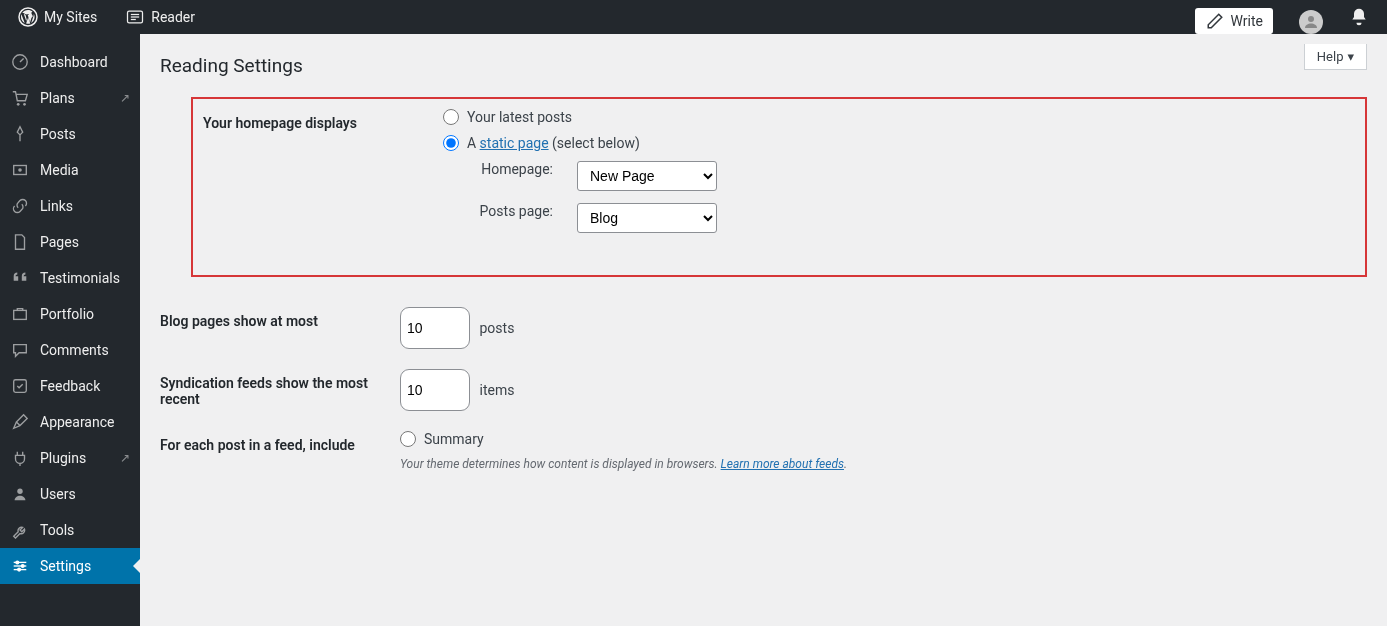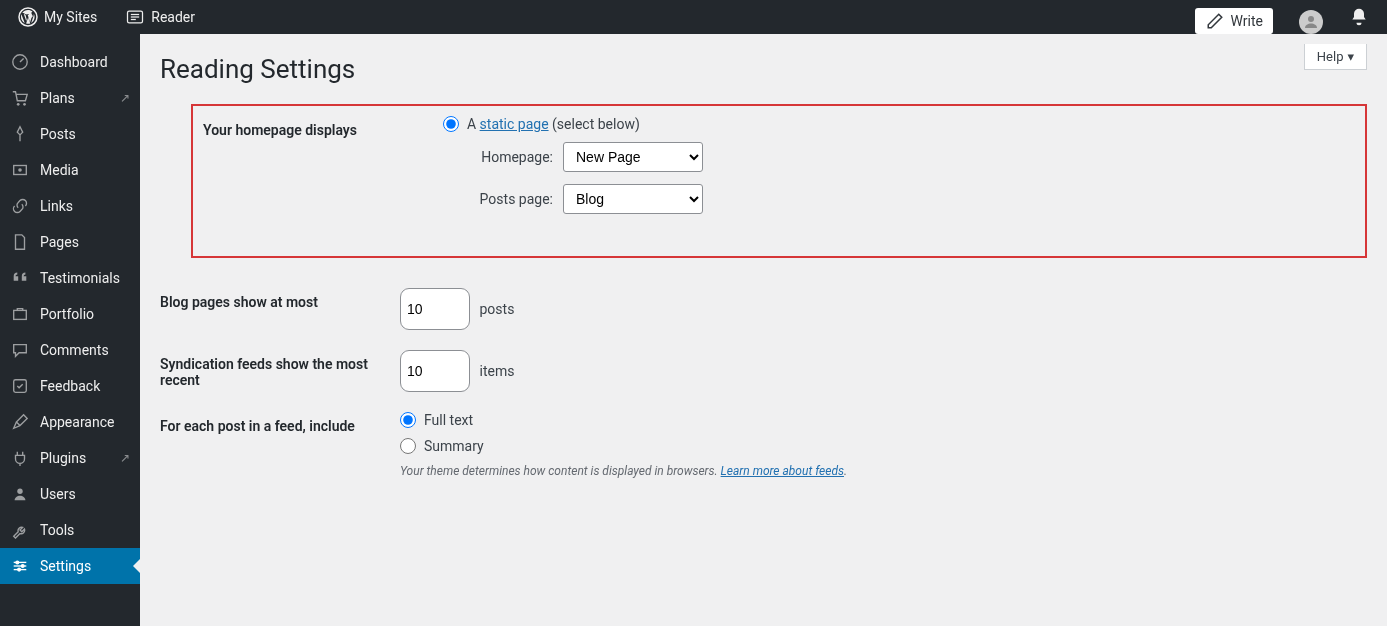--- a/index.html
+++ b/index.html
@@ -15,33 +15,33 @@
     .layout { display: flex; height: calc(100% - 34px); }
     .sidebar { width: 140px; background: #23282d; color: #eee; padding-top: 10px; overflow-y: auto; }
     .sidebar-item { display: flex; align-items: center; gap: 10px; padding: 8px 10px; cursor: pointer; color: #eee; font-size: 14px; position: relative; }
     .sidebar-item.active { background: #0073aa; color: #fff; }
     .sidebar-item.active::after { content: ''; position: absolute; right: -1px; top: 50%; transform: translateY(-50%); width: 0; height: 0; border-top: 8px solid transparent; border-bottom: 8px solid transparent; border-right: 8px solid #f0f0f1; }
     .sidebar-icon { width: 20px; height: 20px; display: flex; align-items: center; justify-content: center; font-size: 16px; opacity: 0.6; }
     .sidebar-item.active .sidebar-icon { opacity: 1; }
     .external-icon { margin-left: auto; opacity: 0.5; font-size: 12px; }
     
     .main { flex: 1; padding: 20px; overflow-y: auto; position: relative; }
-    .page-title { font-size: 26px; font-weight: 400; color: #23282d; margin-bottom: 20px; }
+    .page-title { font-size: 19px; font-weight: 400; color: #23282d; margin-bottom: 20px; }
     .help-btn { position: absolute; top: 10px; right: 20px; background: #fff; border: 1px solid #ccd0d4; border-top: none; padding: 5px 12px; font-size: 13px; cursor: pointer; display: flex; align-items: center; gap: 4px; }
     .form-row { display: flex; align-items: flex-start; margin-bottom: 20px; }
     .form-label { width: 240px; font-weight: 600; font-size: 14px; color: #23282d; padding-top: 6px; }
     .form-field { flex: 1; }
     
     .highlight-box { border: 2px solid #d63638; padding: 10px; margin-bottom: 30px; margin-left: 31px; }
     
     .radio-row { display: flex; align-items: center; gap: 8px; margin-bottom: 10px; font-size: 14px; }
     .radio-row input[type="radio"] { width: 16px; height: 16px; cursor: pointer; }
     .link { color: #2271b1; text-decoration: underline; cursor: pointer; }
     
-    .select-row { display: flex; align-items: center; gap: 10px; margin-bottom: 12px; margin-left: 20px; }
+    .select-row { display: flex; align-items: flex-start; gap: 24px; margin-bottom: 12px; margin-left: 20px; }
     .select-label { width: 90px; text-align: right; }
     select { padding: 4px 24px 4px 8px; border: 1px solid #8c8f94; border-radius: 3px; background: #fff; font-size: 14px; height: 30px; min-width: 140px; cursor: pointer; }
     
     input[type="number"] { width: 70px; padding: 20px 6px; border: 1px solid #8c8f94; border-radius: 9px; font-size: 14px; height: 30px; }
     .inline-label { margin-left: 6px; }
     
     .desc { color: #646970; font-style: italic; font-size: 12px; margin-top: 10px; }
   </style>
 </head>
 <body>
@@ -236,20 +236,24 @@
     <div class="help-btn">
       <span>Help</span>
       <span>▾</span>
     </div>
     <h1 class="page-title">Reading Settings</h1>
 
     <div class="highlight-box">
       <div class="form-row">
         <div class="form-label">Your homepage displays</div>
         <div class="form-field">
+          <label class="radio-row">
+            <input type="radio" name="hp" style="">
+            <span>Your latest posts</span>
+          </label>
           <label class="radio-row">
             <input type="radio" name="hp" checked="" style="">
             <span>
               <span>A </span><span class="link">static page</span><span> (select below)</span>
             </span>
           </label>
           <div class="select-row">
             <span class="select-label">Homepage:</span>
             <select><option>New Page</option></select>
           </div>
@@ -274,24 +278,20 @@
       <div class="form-field">
         <input type="number" value="10" style="">
         <span class="inline-label">items</span>
       </div>
     </div>
 
     <div class="form-row">
       <div class="form-label">For each post in a feed, include</div>
       <div class="form-field">
         <label class="radio-row">
-          <input type="radio" name="feed" checked="" style="">
-          <span>Full text</span>
-        </label>
-        <label class="radio-row">
           <input type="radio" name="feed" style="">
           <span>Summary</span>
         </label>
         <p class="desc">
           <span>Your theme determines how content is displayed in browsers. </span><span class="link">Learn more about feeds</span><span>.</span>
         </p>
       </div>
     </div>
   </div>
 </div>

